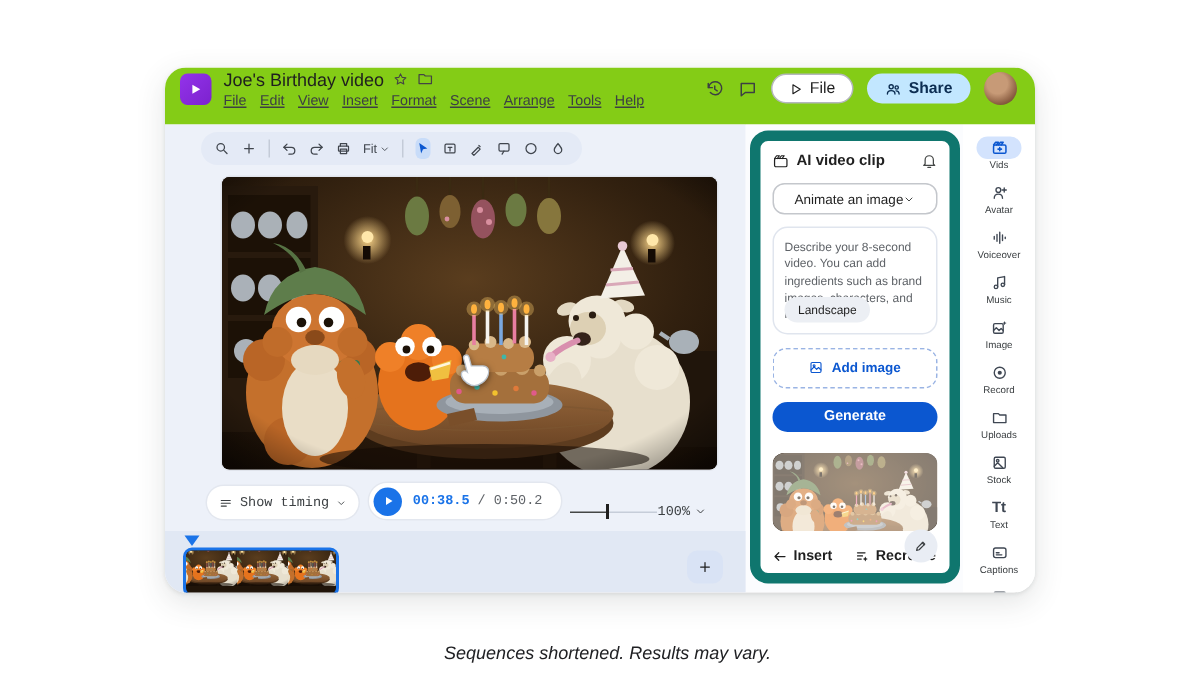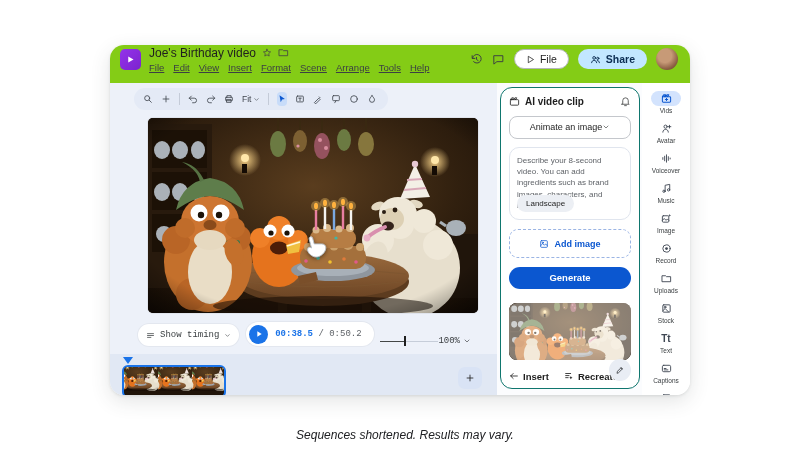--- a/index.html
+++ b/index.html
@@ -62,21 +62,21 @@
   .zoom-label svg { width:8px; height:8px; }
 
   .timeline { margin-top:8px; flex:1; background:#e1e8f4; position:relative; }
   .playhead { position:absolute; left:13px; top:3px; width:0; height:0; border-left:5px solid transparent; border-right:5px solid transparent; border-top:7px solid #1a73e8; }
   .filmstrip { position:absolute; left:12px; top:11px; width:104px; height:33px; border:2px solid #1a73e8; border-radius:6px; overflow:hidden; background:#201409; }
   .add-scene-btn { position:absolute; right:15px; top:13px; width:24px; height:22px; border-radius:7px; background:#d9e3f5; color:#1f1f1f; display:flex; align-items:center; justify-content:center; border:none; }
   .add-scene-btn svg { width:10px; height:10px; }
 
   
   .panel-area { width:145px; flex:none; background:#fbfcfe; padding:4px 2px 6px 3px; }
-  .ai-card { height:100%; background:#fff; border:1px solid #0f766e; border-radius:12px; padding:8px 8px 6px; display:flex; flex-direction:column; position:relative; }
+  .ai-card { height:100%; background:#fff; border:7px solid #0f766e; border-radius:12px; padding:8px 8px 6px; display:flex; flex-direction:column; position:relative; }
   .ai-header { display:flex; align-items:center; gap:5px; font-size:10px; font-weight:bold; color:#1f1f1f; }
   .ai-header svg { width:11px; height:11px; }
   .bell { margin-left:auto; color:#444746; display:flex; }
   .mode-dd { margin-top:9px; border:1px solid #c4c7cc; border-radius:8px; height:24px; display:flex; align-items:center; justify-content:center; padding:0 7px; font-size:9px; color:#1f1f1f; background:#fff; }
   .mode-dd svg { width:8px; height:8px; color:#444746; }
   .prompt-card { margin-top:8px; border:1px solid #e0e5ee; border-radius:10px; padding:7px; font-size:8px; line-height:1.4; color:#5f6368; height:76px; position:relative; }
   .chip { position:absolute; left:7px; bottom:7px; background:#eceff4; border-radius:999px; padding:3px 9px; font-size:8px; color:#1f1f1f; }
   .add-image { margin-top:9px; border:1.4px dashed #9ab4e4; border-radius:9px; height:30px; display:flex; align-items:center; justify-content:center; gap:5px; color:#0b57d0; font-size:9px; font-weight:bold; background:#fff; }
   .add-image svg { width:10px; height:10px; }
   .generate { margin-top:9px; background:#0b57d0; color:#fff; border:none; border-radius:999px; height:23px; font-size:9.5px; font-weight:bold; font-family:inherit; }

